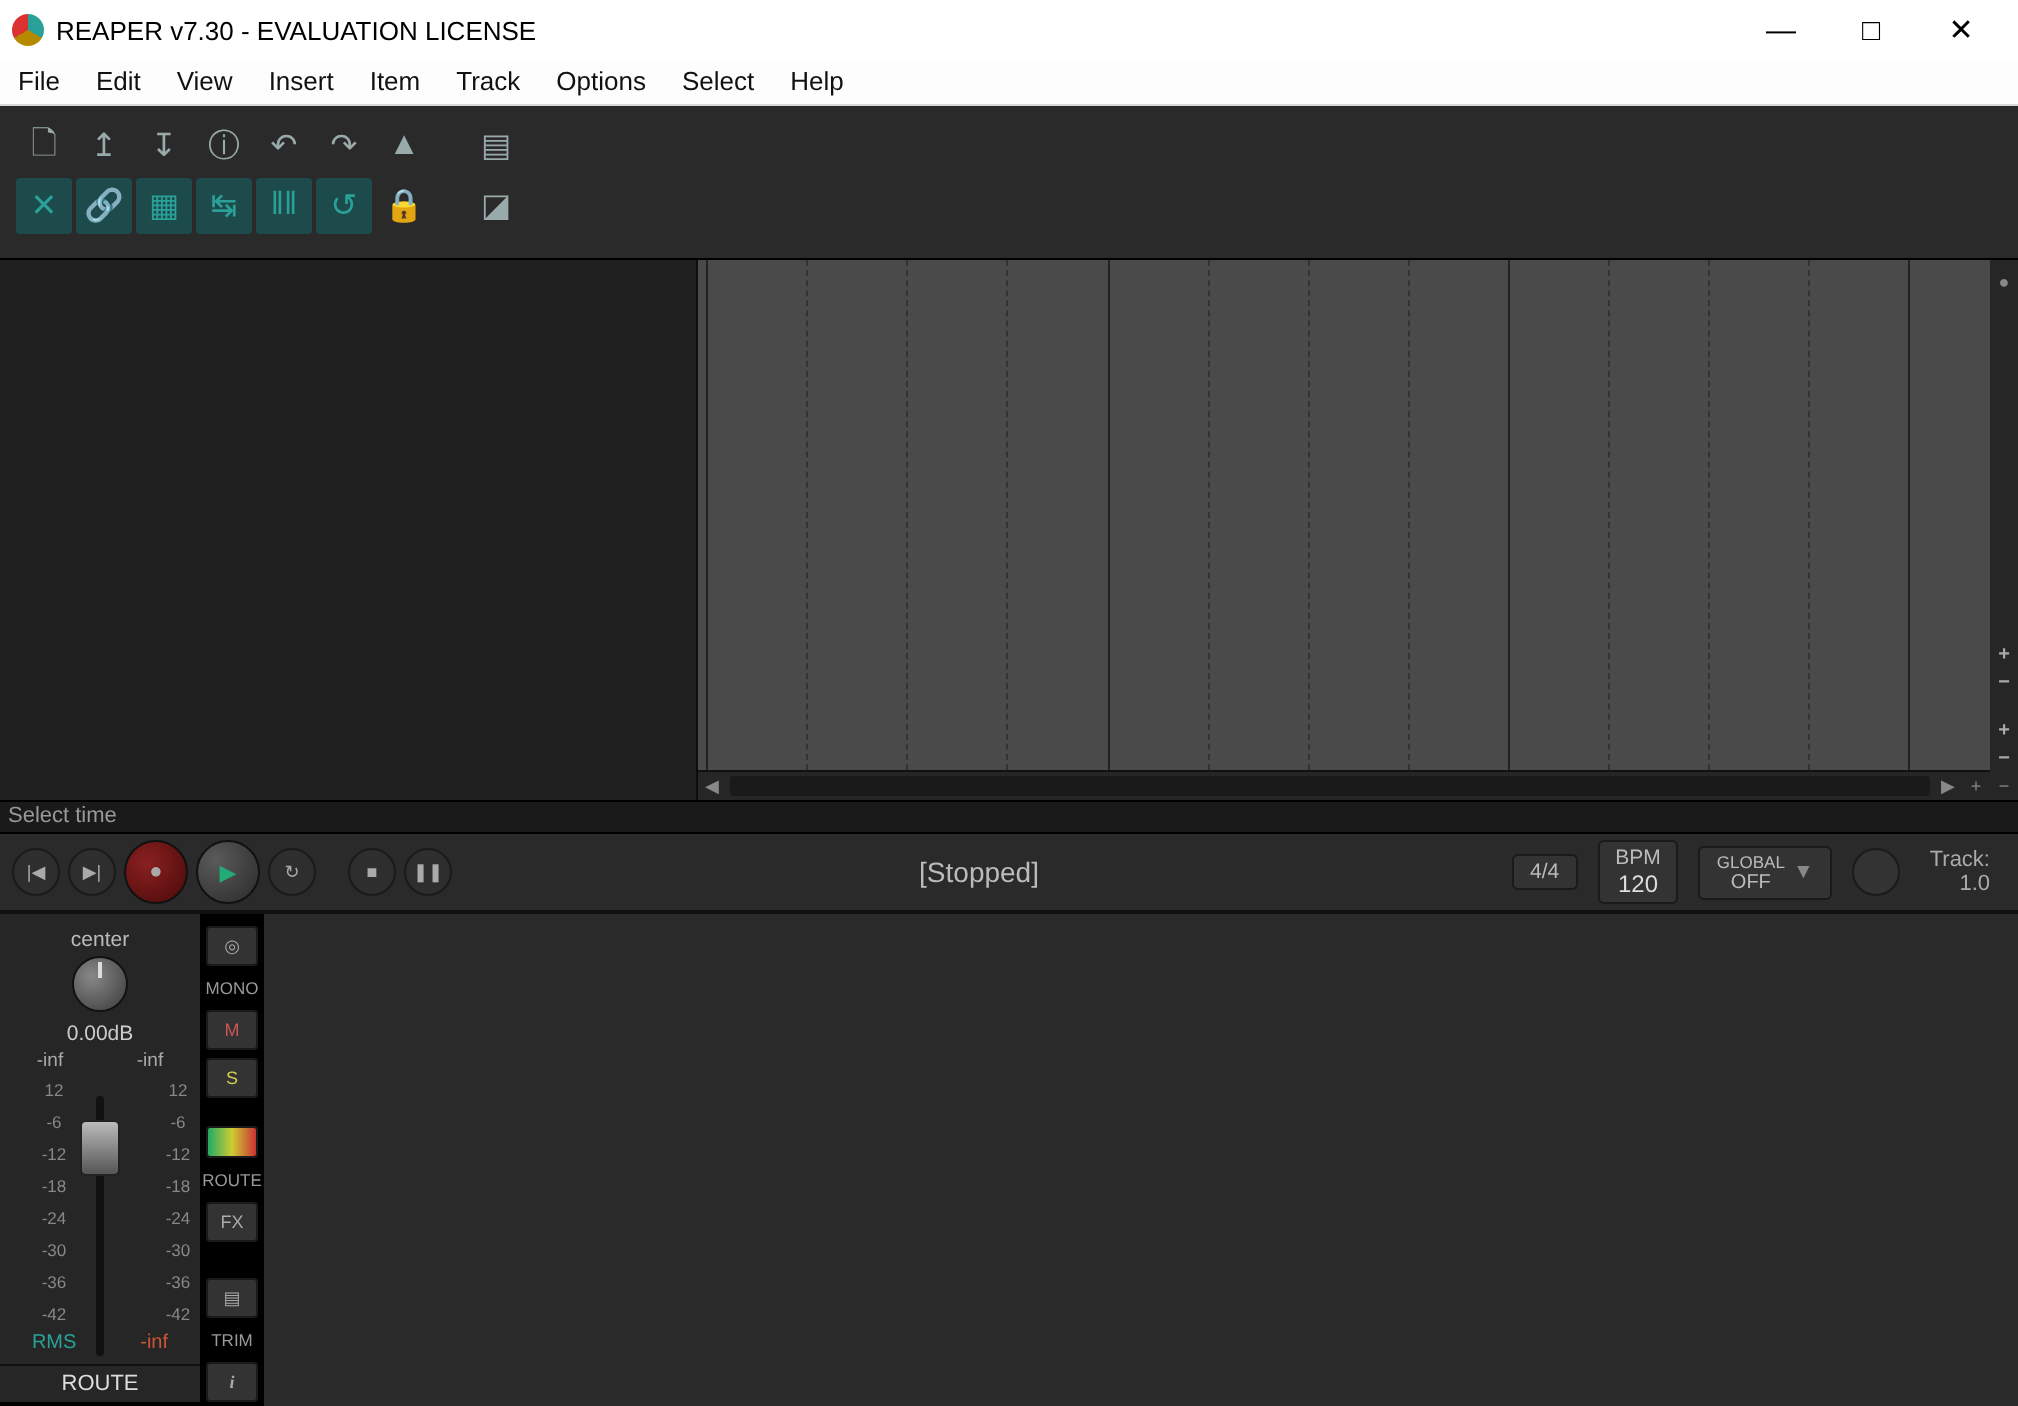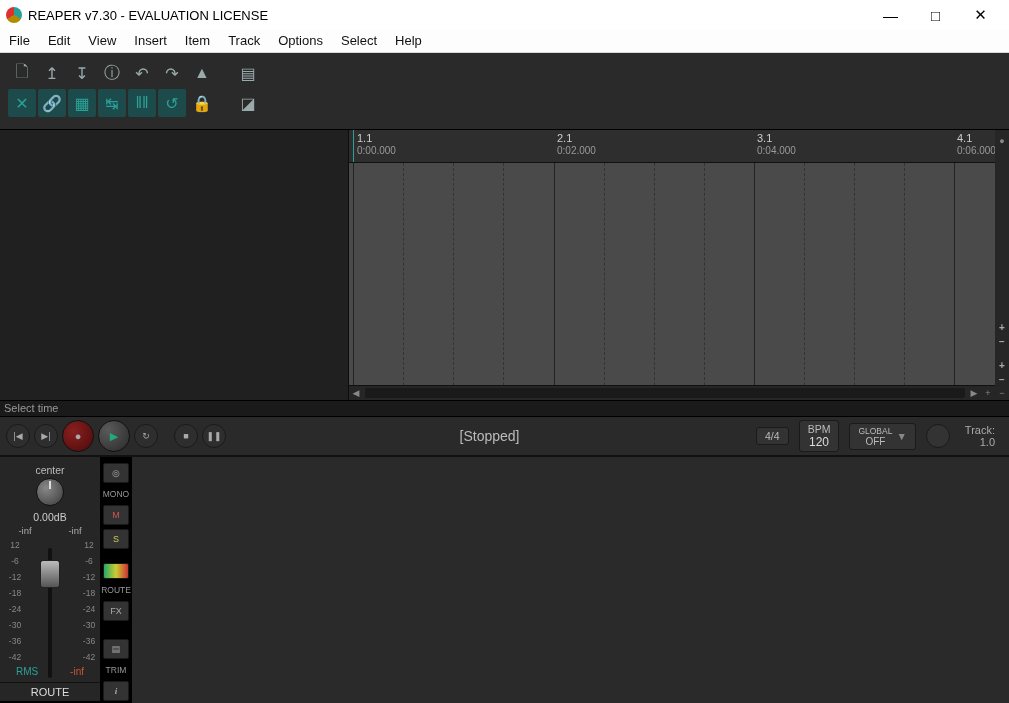--- a/index.html
+++ b/index.html
@@ -51,21 +51,21 @@
 .ratebox .val{font-size:12px;color:#ddd}
 .rate-label{font-size:11px;color:#aaa;text-align:right;margin-left:8px;margin-right:8px}
 
 .mixer{height:246px;background:#000000;display:flex;border-top:1px solid #111}
 .master{width:132px;background:#262626;display:flex;flex-direction:column;position:relative}
 .master .pan-row{height:48px;display:flex;align-items:center;justify-content:center;flex-direction:column;padding-top:4px}
 .master .pan-label{font-size:10.5px;color:#bbb}
 .knob{width:26px;height:26px;border-radius:50%;background:radial-gradient(circle at 35% 35%,#888,#3a3a3a);border:1px solid #111;position:relative;margin-top:2px}
 .knob::after{content:"";position:absolute;left:12px;top:2px;width:2px;height:8px;background:#ddd}
 .master .db{font-size:10.5px;color:#ccc;text-align:center;margin-top:2px}
-.master .meters{flex:1;display:flex;padding:4px 4px 0 8px;gap:2px;position:relative}
+.master .meters{flex:1;display:flex;padding:4px 4px 0 20px;gap:2px;position:relative}
 .meter-col{width:14px;display:flex;flex-direction:column;align-items:center;font-size:8.5px;color:#888;gap:2px}
 .meter-col .scalelab{height:14px}
 .fader-track{width:20px;flex:1;position:relative;display:flex;justify-content:center;align-items:flex-start;margin-top:12px}
 .fader-slot{width:4px;height:130px;background:#111;border-radius:2px;margin:0 auto}
 .fader-cap{position:absolute;top:12px;width:18px;height:26px;background:linear-gradient(#bbb,#555);border:1px solid #222;border-radius:3px;cursor:grab}
 .master .rms-row{height:16px;display:flex;justify-content:space-around;font-size:10px}
 .master .rms-row .rms{color:#2aa198}
 .master .rms-row .inf{color:#c53}
 .master .name{height:18px;text-align:center;font-size:11px;color:#ddd;border-top:1px solid #111;line-height:18px}
 .side-btns{width:32px;display:flex;flex-direction:column;gap:4px;padding-top:6px;align-items:center}
@@ -121,31 +121,20 @@
   <div class="tool-sep"></div>
   <div style="display:flex;flex-direction:column;gap:2px">
     <div class="tool-btn">▤</div>
     <div class="tool-btn">◪</div>
   </div>
 </div>
 
 <div class="main">
   <div class="tcp"></div>
   <div class="arrange">
-    <div class="ruler">
-      <div class="playcursor"></div>
-      <span class="label-bar" style="left:8px">1.1</span>
-      <span class="label-time" style="left:8px">0:00.000</span>
-      <span class="label-bar" style="left:208px">2.1</span>
-      <span class="label-time" style="left:208px">0:02.000</span>
-      <span class="label-bar" style="left:408px">3.1</span>
-      <span class="label-time" style="left:408px">0:04.000</span>
-      <span class="label-bar" style="left:608px">4.1</span>
-      <span class="label-time" style="left:608px">0:06.000</span>
-    </div>
     <div class="grid">
       <div class="vline major" style="left:4px"></div>
       <div class="vline" style="left:54px"></div>
       <div class="vline" style="left:104px"></div>
       <div class="vline" style="left:154px"></div>
       <div class="vline major" style="left:205px"></div>
       <div class="vline" style="left:255px"></div>
       <div class="vline" style="left:305px"></div>
       <div class="vline" style="left:355px"></div>
       <div class="vline major" style="left:405px"></div>

